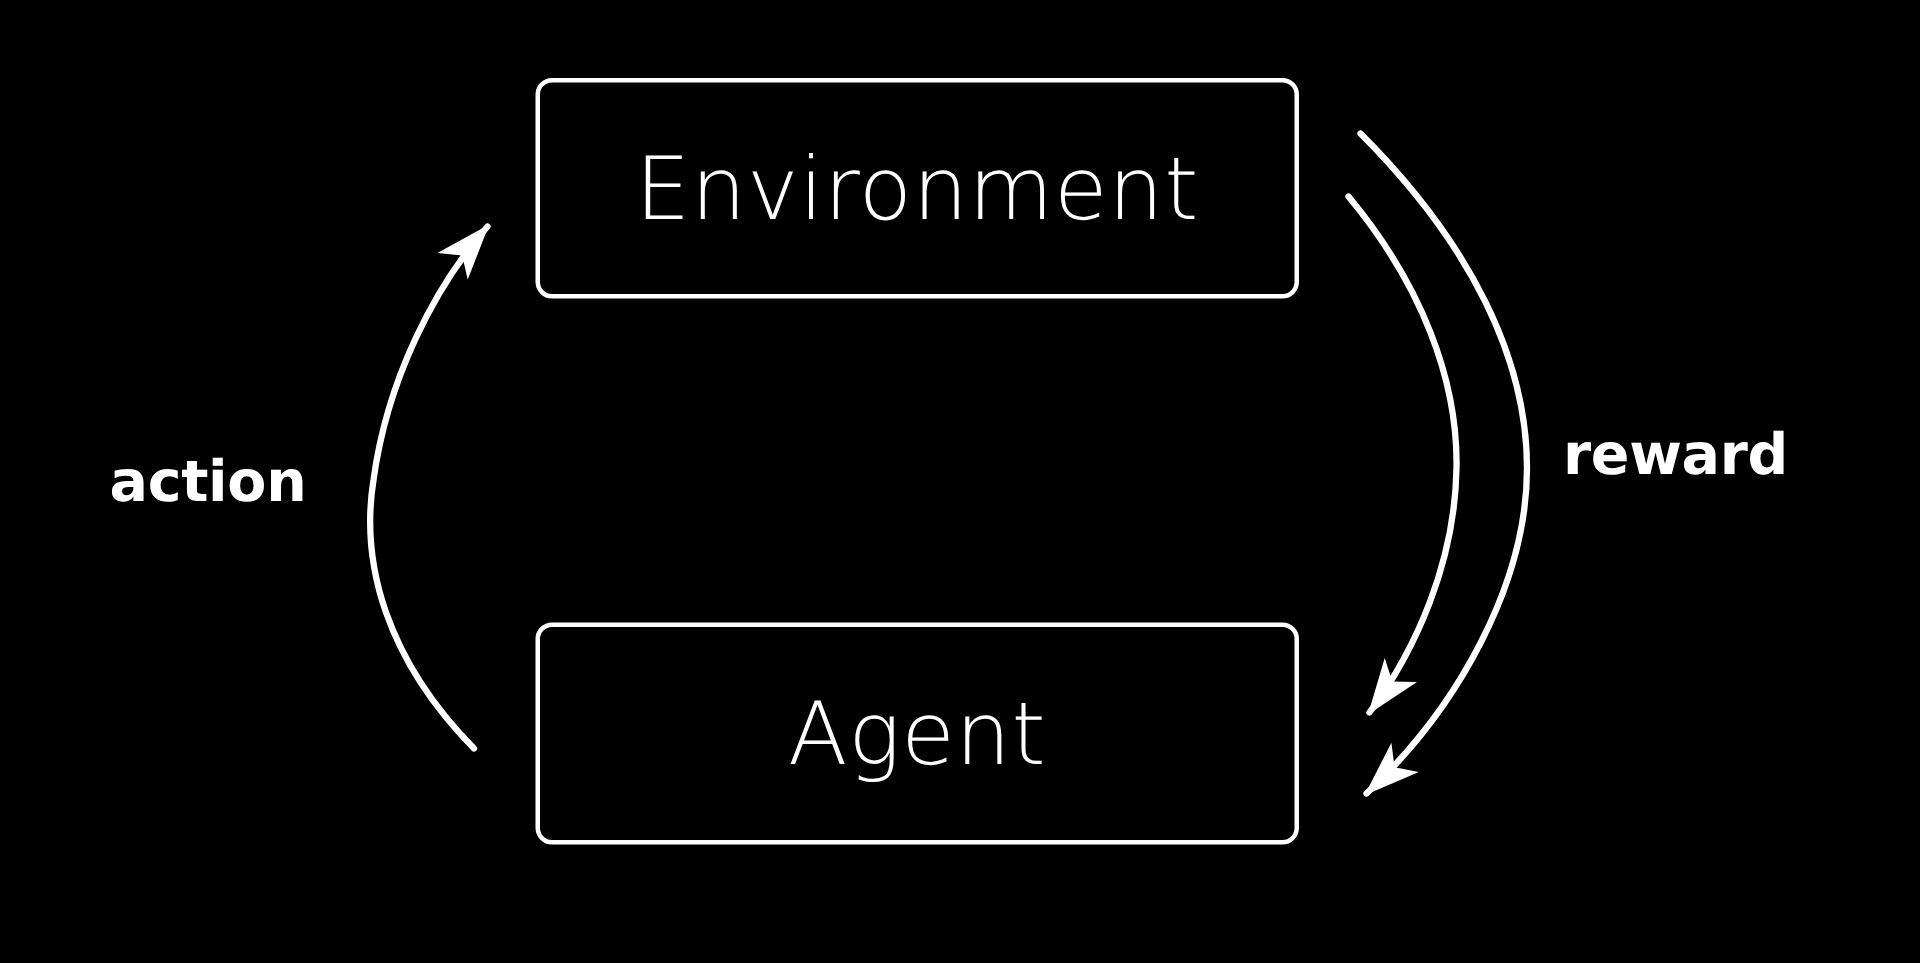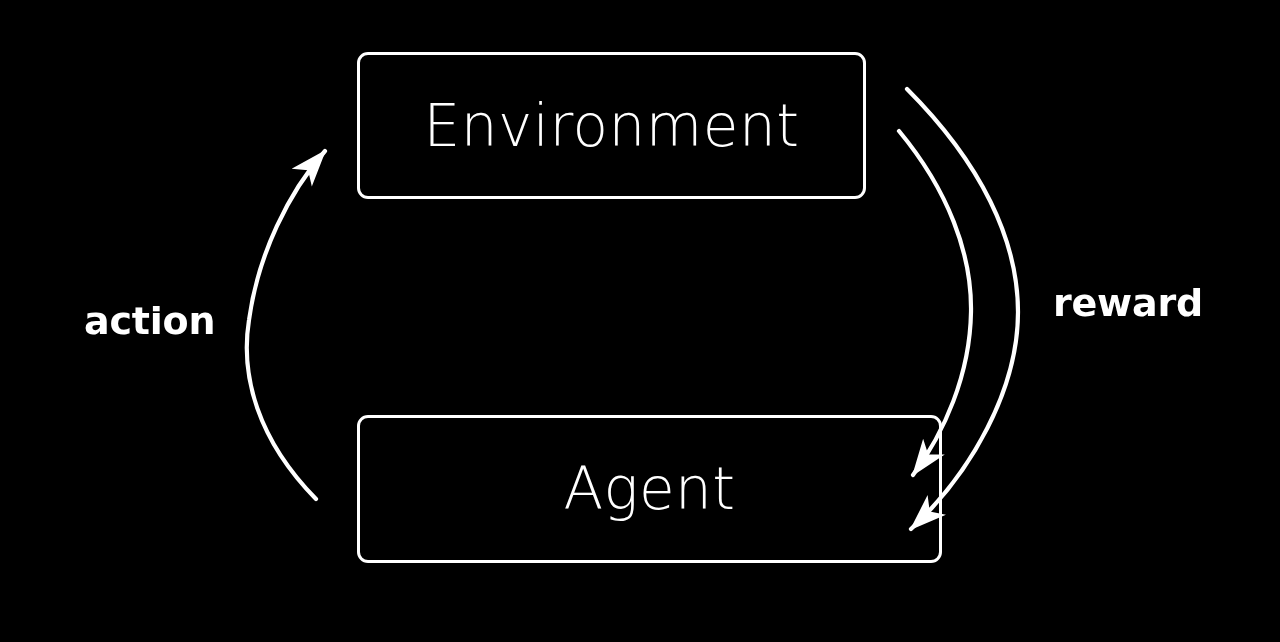--- a/index.html
+++ b/index.html
@@ -49,36 +49,35 @@
     top: 52px;
     width: 509px;
     height: 147px;
   }
   #box-environment .node-label {
     font-size: 58px;
   }
   #box-agent {
     left: 357px;
     top: 415px;
-    width: 585px;
+    width: 509px;
     height: 148px;
   }
   #box-agent .node-label {
     font-size: 58px;
   }
   .edge-label {
     position: absolute;
     color: #ffffff;
     font-family: "DejaVu Sans", sans-serif;
     font-weight: bold;
     font-size: 38px;
     line-height: 1;
     white-space: nowrap;
     letter-spacing: -0.2px;
-    margin-left: 11px;
   }
   #label-action {
     left: 73px;
     top: 302px;
   }
   #label-state {
     left: 847px;
     top: 284px;
   }
   #label-reward {

